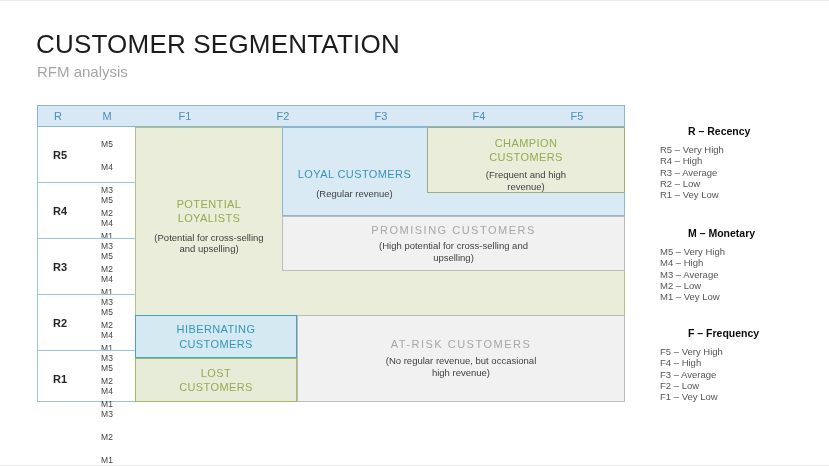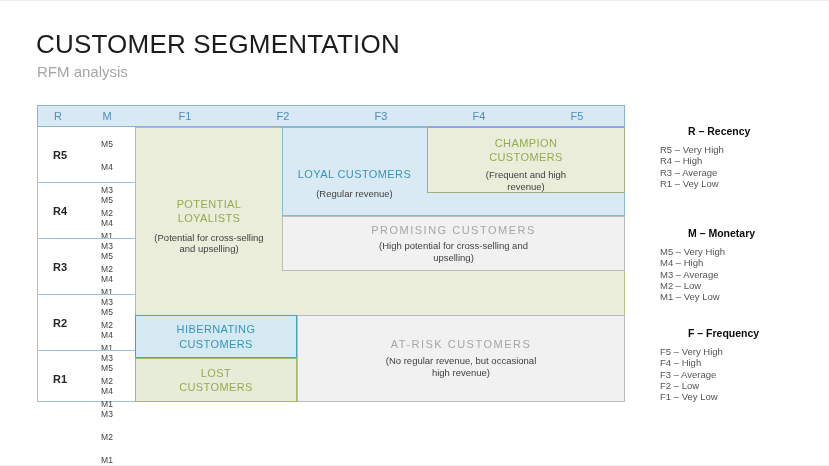--- a/index.html
+++ b/index.html
@@ -162,20 +162,21 @@
   <div class="abs seg atrisk">
     <div class="seg-title">AT-RISK CUSTOMERS</div>
     <div class="seg-sub">(No regular revenue, but occasional high revenue)</div>
   </div>
 
   <div class="abs legend-group lg-r">
     <div class="lg-head">R – Recency</div>
     <div class="lg-item">R5 – Very High</div>
     <div class="lg-item">R4 – High</div>
     <div class="lg-item">R3 – Average</div>
+    <div class="lg-item">R2 – Low</div>
     <div class="lg-item">R1 – Vey Low</div>
   </div>
 
   <div class="abs legend-group lg-m">
     <div class="lg-head">M – Monetary</div>
     <div class="lg-item">M5 – Very High</div>
     <div class="lg-item">M4 – High</div>
     <div class="lg-item">M3 – Average</div>
     <div class="lg-item">M2 – Low</div>
     <div class="lg-item">M1 – Vey Low</div>

